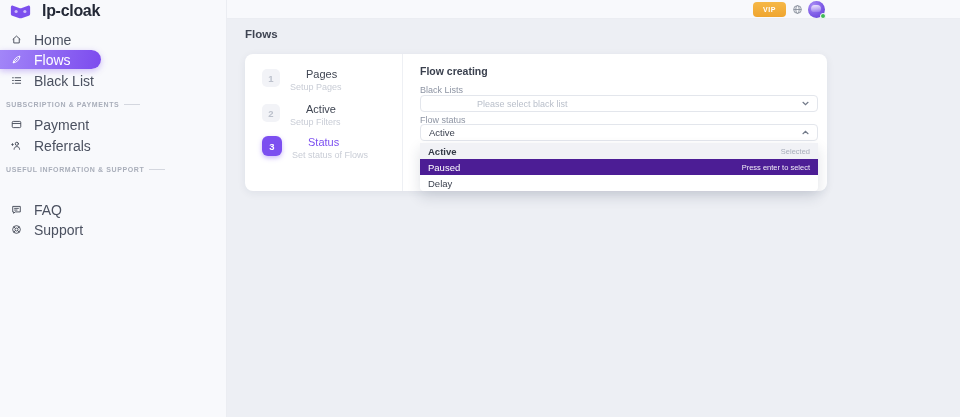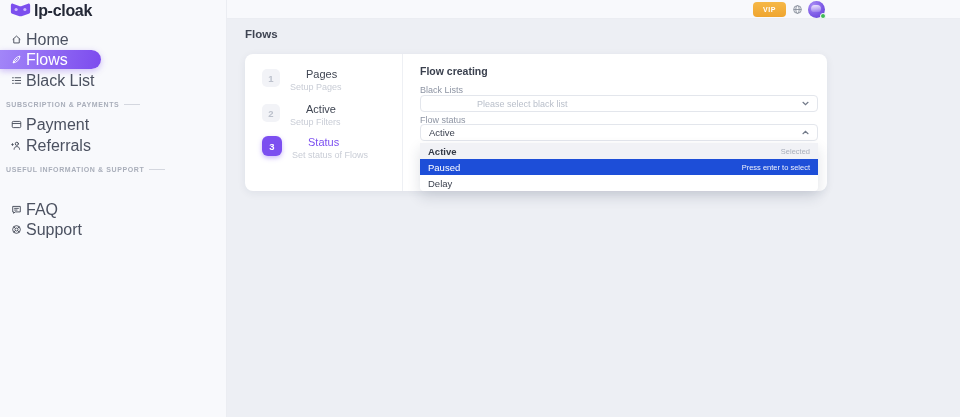--- a/index.html
+++ b/index.html
@@ -22,25 +22,25 @@
   .avatar { width:17px; height:17px; border-radius:50%; cursor:pointer; position:relative;
     background:radial-gradient(circle at 32% 28%, #a98df5 0%, #7d5ae6 55%, #5f3fd0 100%); }
   .avatar-glyph { position:absolute; left:3px; top:4px; width:10px; height:7px; border-radius:5px 5px 4px 4px;
     background:linear-gradient(180deg, rgba(255,255,255,.75), rgba(255,255,255,.15)); }
   .status-dot { position:absolute; right:-1px; bottom:-1px; width:6px; height:6px; border-radius:50%;
     background:#3fba55; border:1.5px solid #f8f9fc; }
 
   
   .sidebar { position:absolute; left:0; top:0; width:227px; height:417px;
     background:#f8f9fc; border-right:1px solid #ebedf2; }
-  .logo { position:absolute; left:10px; top:2px; display:flex; align-items:flex-start; gap:3px; }
+  .logo { position:absolute; left:10px; top:2px; display:flex; align-items:center; gap:11px; }
   .logo-text { font-size:16px; font-weight:800; color:#232836; letter-spacing:-.3px; }
 
-  .nav-item { position:absolute; left:0; display:flex; align-items:center; gap:4px;
-    padding-left:11px; height:15px; font-size:16px; color:#4b5160; cursor:pointer; width:200px; }
+  .nav-item { position:absolute; left:0; display:flex; align-items:center; gap:12px;
+    padding-left:11px; height:15px; font-size:14px; color:#4b5160; cursor:pointer; width:200px; }
   .nav-item svg { width:11px; height:11px; flex:0 0 auto; }
   .nav-item.active { width:101px; height:19px; border-radius:0 10px 10px 0;
     background:linear-gradient(100deg,#a286f8 0%,#7c4bee 100%);
     color:#fff; box-shadow:0 2px 6px rgba(124,75,238,.35); }
 
   .section-title { position:absolute; left:6px; display:flex; align-items:center; gap:5px;
     font-size:7px; font-weight:600; letter-spacing:.6px; color:#a9aeba; white-space:nowrap; }
   .section-dash { width:16px; border-top:1px solid #d4d7df; }
 
   
@@ -75,21 +75,21 @@
 
   .dropdown { position:absolute; left:0; top:89px; width:398px; border-radius:0 0 4px 4px;
     overflow:hidden; box-shadow:0 6px 14px rgba(30,40,70,.14); background:#fff; }
   .option { height:16px; display:flex; align-items:center; justify-content:space-between;
     padding:0 8px; cursor:pointer; }
   .opt-label { font-size:9.5px; color:#3c4250; }
   .opt-hint { font-size:7.5px; }
   .option.selected { background:#f1f2f6; }
   .option.selected .opt-label { font-weight:700; color:#343a47; }
   .option.selected .opt-hint { color:#a8aebb; }
-  .option.highlighted { background:#1d4ed8; }
+  .option.highlighted { background:#4c1d95; }
   .option.highlighted .opt-label { color:#fff; }
   .option.highlighted .opt-hint { color:rgba(255,255,255,.92); }
 </style>
 </head>
 <body>
 
 <div class="topbar">
   <div class="topbar-right">
     <button class="vip-btn">VIP</button>
     <button class="globe-btn">

